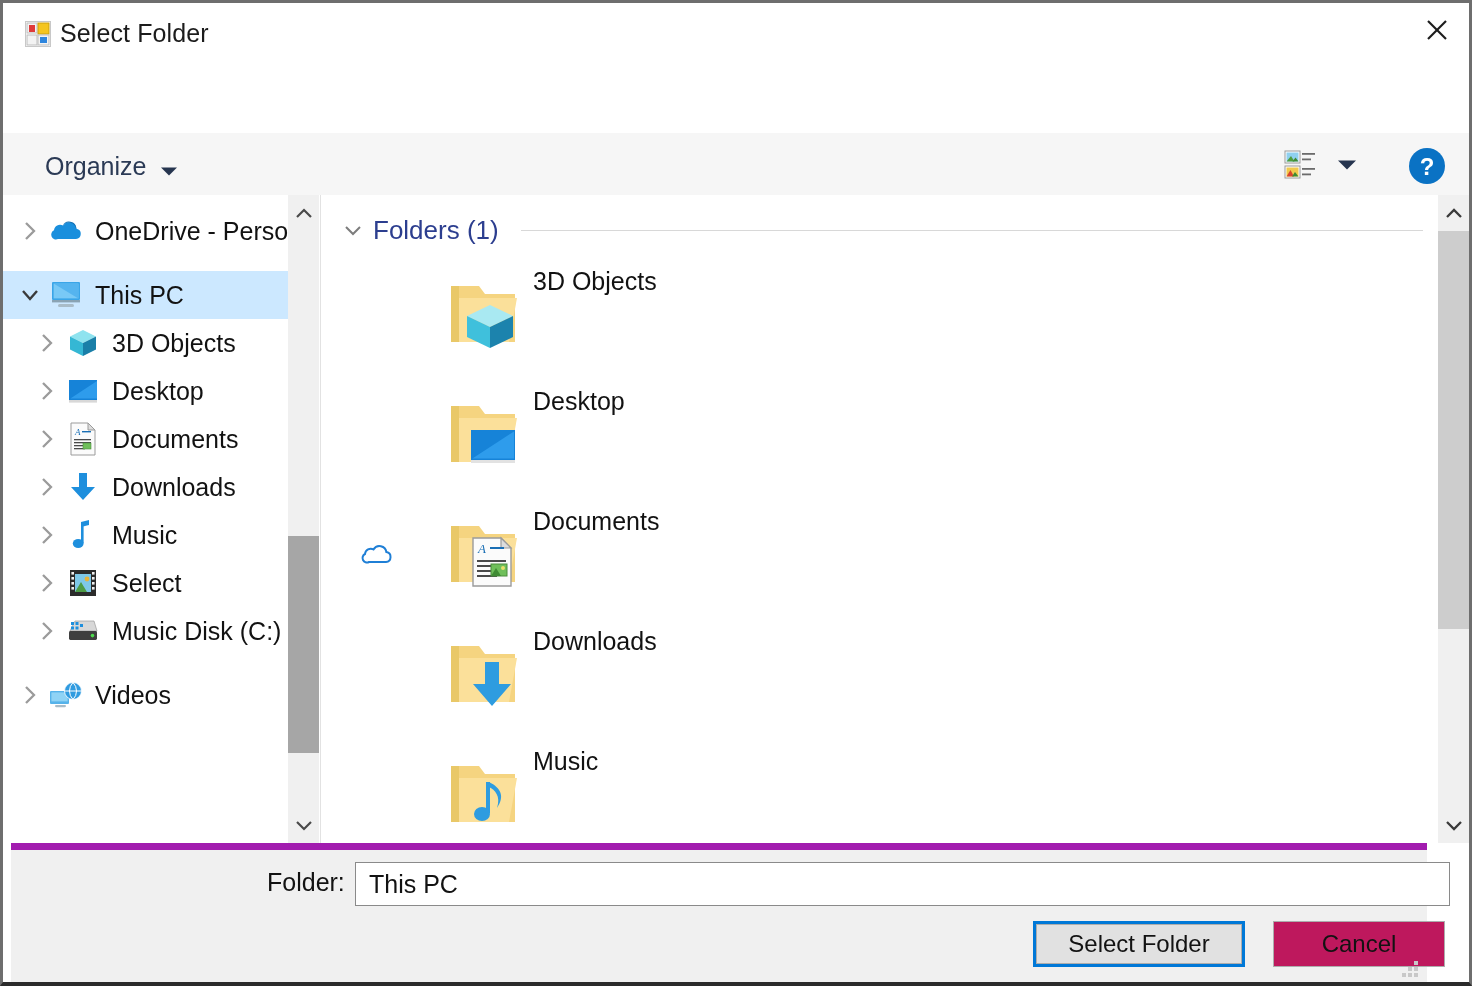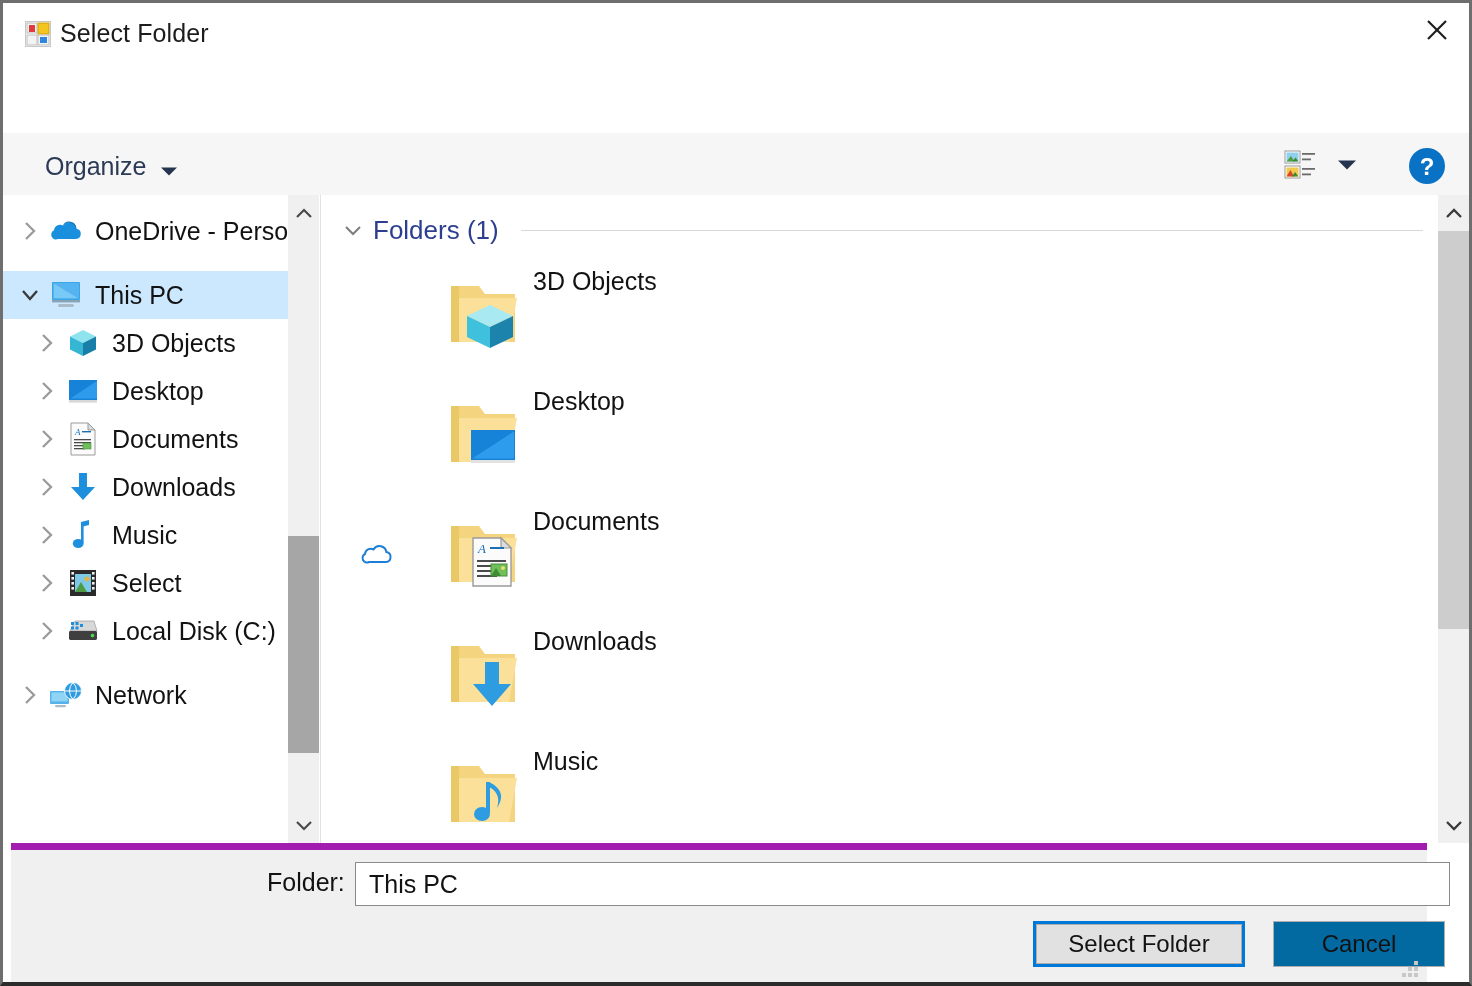--- a/index.html
+++ b/index.html
@@ -262,21 +262,21 @@
     width: 100%; height: 100%;
     box-sizing: border-box;
     padding-left: 13px;
     font-family: "Liberation Sans", sans-serif;
     font-size: 25px; color: #121212;
   }
 
   .btn {
     position: absolute; top: 71px;
     height: 46px;
-    background: #0369a1;
+    background: #be185d;
     border: 1px solid #adadad;
     box-sizing: border-box;
     display: flex; align-items: center; justify-content: center;
     font-size: 24px; color: #121212;
   }
   .btn-select {
     left: 1022px; width: 212px;
     border: 3px solid #0078d7;
     background: #e1e1e1;
   }
@@ -584,40 +584,40 @@
             <circle cx="26.5" cy="18.6" r="1.8" fill="#4ddc4d"></circle>
             <g fill="#1e8fdd">
               <rect x="5" y="5" width="3" height="3"></rect>
                 <rect x="9.5" y="5" width="3" height="3"></rect>
               <rect x="5" y="9.5" width="3" height="3"></rect>
                 <rect x="9.5" y="9.5" width="3" height="3"></rect>
               <rect x="14" y="7" width="3" height="3"></rect>
             </g>
           </svg>
         </span>
-        <span class="tree-lbl">Local Disk (C:)</span>
+        <span class="tree-lbl">Music Disk (C:)</span>
       </div>
 
       <div class="tree-item lvl0" style="margin-top:16px;">
         <span class="tree-chev">
           <svg width="14" height="20" viewBox="0 0 14 20">
               <path d="M3 2 L11 10 L3 18" stroke="#9b9b9b" stroke-width="2.3" fill="none"></path>
             </svg>
         </span>
         <span class="tree-ico">
           <svg width="36" height="30" viewBox="0 0 36 30">
             <rect x="2" y="11" width="19" height="13" rx="1" fill="#56b3ea"></rect>
             <rect x="3.4" y="12.4" width="16.2" height="9" fill="#8fd3f5"></rect>
             <rect x="7" y="25" width="11" height="2.2" rx="1.1" fill="#a9bcc8"></rect>
             <circle cx="25" cy="11" r="8.5" fill="#2f9be0"></circle>
             <path d="M16.5 11 h17 M25 2.5 a12 12 0 0 1 0 17 M25 2.5 a12 12 0 0 0 0 17" stroke="#ffffff" stroke-width="1" fill="none"></path>
             <path d="M25 2.5 a8.5 8.5 0 0 1 0 17 a8.5 8.5 0 0 1 0 -17" fill="none" stroke="#ffffff" stroke-width=".8"></path>
           </svg>
         </span>
-        <span class="tree-lbl">Network</span>
+        <span class="tree-lbl">Videos</span>
       </div>
     </div>
 
     <div class="sb sb-nav">
       <div class="sb-arrow up">
         <svg width="18" height="11" viewBox="0 0 18 11">
             <path d="M2 9 L9 2 L16 9" stroke="#4a4a4a" stroke-width="2.2" fill="none"></path>
           </svg>
       </div>
       <div class="sb-thumb" style="top:341px;height:217px;"></div>

